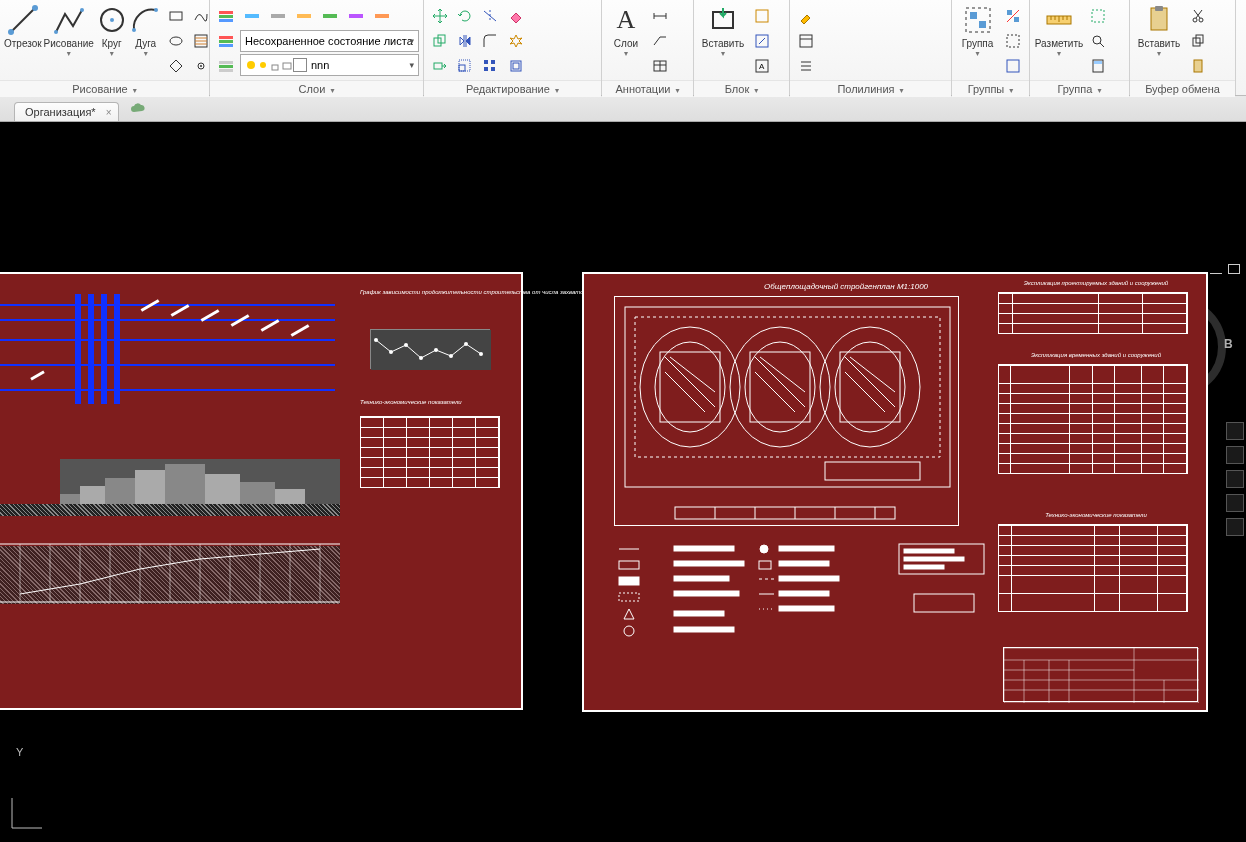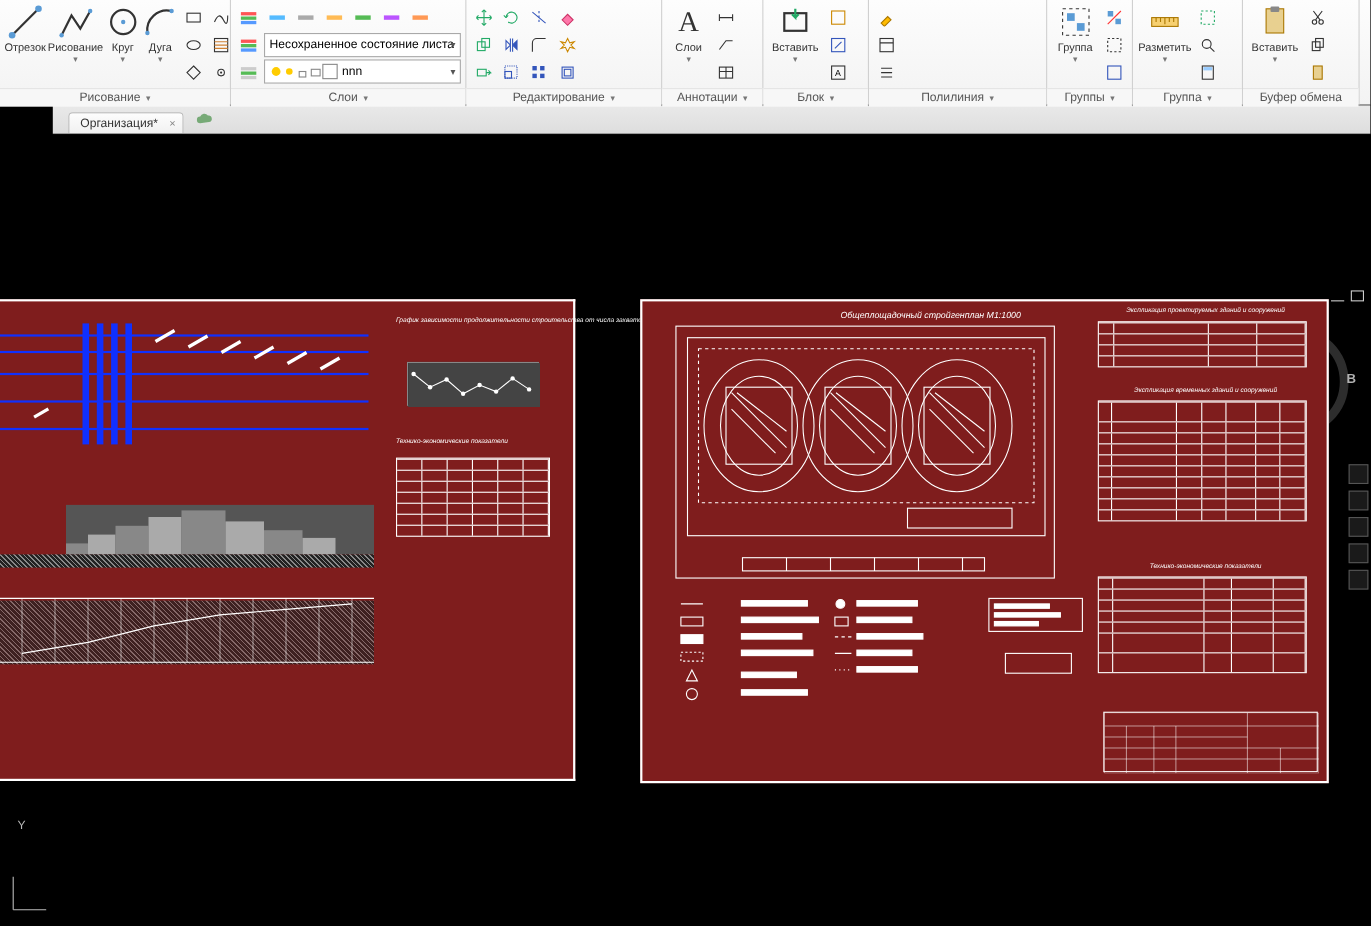--- a/index.html
+++ b/index.html
@@ -21,21 +21,21 @@
 .mini-grid.col3 { grid-template-columns: repeat(3,24px); }
 .mini-grid.col1 { grid-template-columns: 24px; }
 .mini-btn { width: 24px; height: 24px; border: 1px solid transparent; display: flex; align-items: center; justify-content: center; cursor: pointer; }
 .mini-btn svg { width: 16px; height: 16px; }
 
 .combo { height: 22px; border: 1px solid #a9a9a9; background: #fff; font-size: 11px; display: flex; align-items: center; padding: 0 4px; cursor: pointer; position: relative; }
 .combo::after { content: "▾"; position: absolute; right: 4px; font-size: 9px; color: #555; }
 .combo .sw { width: 14px; height: 14px; border: 1px solid #888; margin-right: 4px; }
 
 
-.tabbar { height: 26px; background: linear-gradient(#e9e9e9,#dedede); display: flex; align-items: end; padding-left: 14px; border-bottom: 1px solid #aaa; margin-left: 48px; }
+.tabbar { height: 26px; background: linear-gradient(#e9e9e9,#dedede); display: flex; align-items: end; padding-left: 14px; border-bottom: 1px solid #aaa; }
 .tab { background: linear-gradient(#fdfdfd,#f1f1f1); border: 1px solid #b5b5b5; border-bottom: none; border-radius: 4px 4px 0 0; padding: 3px 22px 3px 10px; font-size: 11px; color: #333; position: relative; cursor: pointer; }
 .tab .x { position: absolute; right: 6px; top: 4px; font-size: 10px; color: #888; }
 .cloud { width: 18px; height: 18px; margin-left: 10px; margin-bottom: 3px; }
 
 
 .canvas { position: absolute; top: 122px; left: 0; right: 0; bottom: 0; background: #000; }
 .sheet { position: absolute; border: 2px solid #fff; background: #7f1d1d; }
 .sheet1 { left: 0; top: 150px; width: 523px; height: 438px; border-left: none; }
 .sheet2 { left: 582px; top: 150px; width: 626px; height: 440px; }
 

